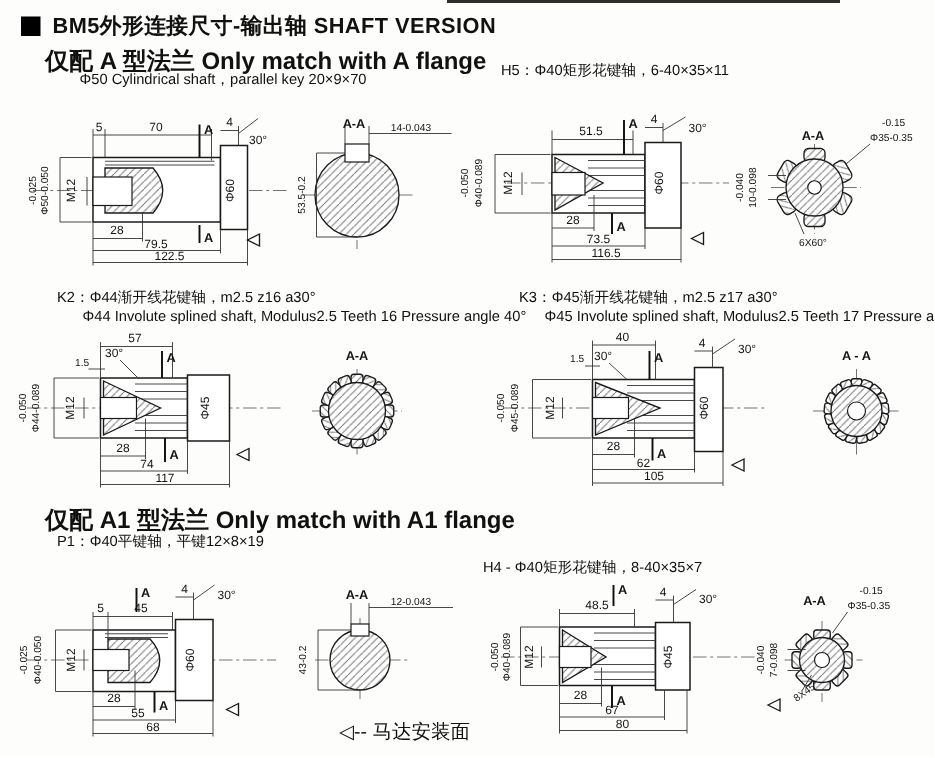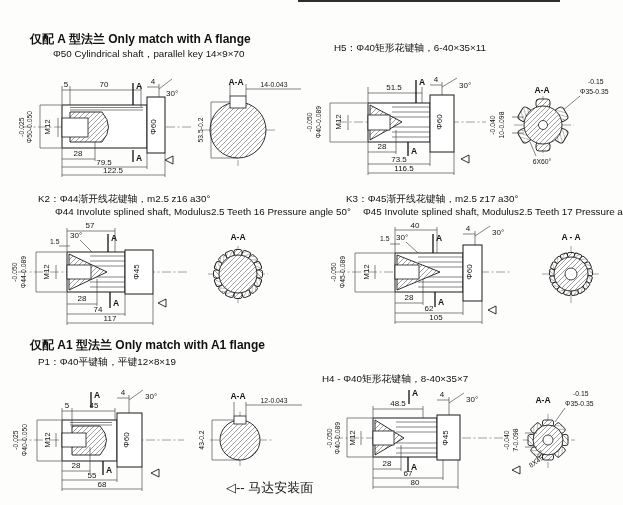--- a/index.html
+++ b/index.html
@@ -2,21 +2,21 @@
 <html><head>
 <meta charset="utf-8">
 <style>
   html,body{margin:0;padding:0;background:#fff;}
   .canvas{position:relative;width:623px;height:505px;background:#fdfdfc;overflow:hidden;
           font-family:"Liberation Sans","DejaVu Sans",sans-serif;color:#111;}
   .abs{position:absolute;}
   .title-row{display:flex;align-items:center;gap:8px;}
   .bullet{width:13px;height:13px;background:#000;}
   .title{font-size:14.5px;font-weight:bold;letter-spacing:0.3px;}
-  .heading{font-size:12px;font-weight:bold;}
+  .heading{font-size:16px;font-weight:bold;}
   .spec{font-size:9.8px;line-height:13px;white-space:nowrap;}
   .spec .l2{padding-left:17px;}
   .footer{font-size:13px;font-weight:400;}
   .artifact{background:#2e2e2e;}
   svg{overflow:visible;}
   svg text{font-family:"Liberation Sans","DejaVu Sans",sans-serif;fill:#151515;}
   .t9{font-size:8.5px;font-weight:600;}
   .t8{font-size:8px;}
   .t7{font-size:6.8px;}
   .s{stroke:#1a1a1a;stroke-width:1;fill:#fff;}
@@ -36,25 +36,29 @@
     <pattern id="hch" width="5" height="5" patternUnits="userSpaceOnUse">
       <rect width="5" height="5" fill="#fff"></rect>
       <path d="M0 5 L5 0" stroke="#777" stroke-width="0.7"></path>
     </pattern>
   </defs>
 </svg>
 
 <div class="canvas">
   <div class="abs artifact" style="left:298px;top:0;width:262px;height:2px"></div>
 
+  <div class="abs title-row" style="left:14px;top:8px">
+    <div class="bullet"></div>
+    <div class="title">BM5外形连接尺寸-输出轴  SHAFT VERSION</div>
+  </div>
 
   <div class="abs heading" style="left:30px;top:31px">仅配 A 型法兰  Only match with A flange</div>
 
   <div class="abs spec" style="left:36px;top:47px">
-    <div class="l2">Φ50 Cylindrical shaft，parallel key 14×9×70</div>
+    <div class="l2">Φ50 Cylindrical shaft，parallel key 20×9×70</div>
   </div>
   <div class="abs spec" style="left:334px;top:41px">
     <div>H5：Φ40矩形花键轴，6-40×35×11</div>
   </div>
 
   <svg class="abs" style="left:16px;top:76px" width="180" height="112" viewBox="0 0 180 112">
     <g>
       <line class="cl" x1="6" y1="51" x2="176" y2="51"></line>
       <rect class="s" x="46" y="29" width="85" height="43"></rect>
       <rect class="s" x="131" y="21" width="18" height="56"></rect>
@@ -202,21 +206,21 @@
     <line class="dim" x1="22" y1="41" x2="34" y2="41"></line>
       <line class="dim" x1="22" y1="57" x2="34" y2="57"></line>
     <text class="t7" x="5" y="49" transform="rotate(-90 5 49)" text-anchor="middle">-0.040</text>
     <text class="t7" x="14" y="49" transform="rotate(-90 14 49)" text-anchor="middle">10-0.098</text>
     <line class="dim" x1="46" y1="80" x2="40" y2="66"></line>
     <text class="t7" x="52" y="88" text-anchor="middle">6X60°</text>
   </svg>
 
   <div class="abs spec" style="left:38px;top:192px">
     <div>K2：Φ44渐开线花键轴，m2.5 z16 a30°</div>
-    <div class="l2">Φ44 Involute splined shaft, Modulus2.5 Teeth 16 Pressure angle 50°</div>
+    <div class="l2">Φ44 Involute splined shaft, Modulus2.5 Teeth 16 Pressure angle 40°</div>
   </div>
   <div class="abs spec" style="left:346px;top:192px">
     <div>K3：Φ45渐开线花键轴，m2.5 z17 a30°</div>
     <div class="l2">Φ45 Involute splined shaft, Modulus2.5 Teeth 17 Pressure angle 30°</div>
   </div>
 
   <svg class="abs" style="left:12px;top:222px" width="182" height="114" viewBox="0 0 182 114">
     <g>
       <line class="cl" x1="6" y1="50" x2="176" y2="50"></line>
       <rect class="s" x="55" y="30" width="58" height="40"></rect>

